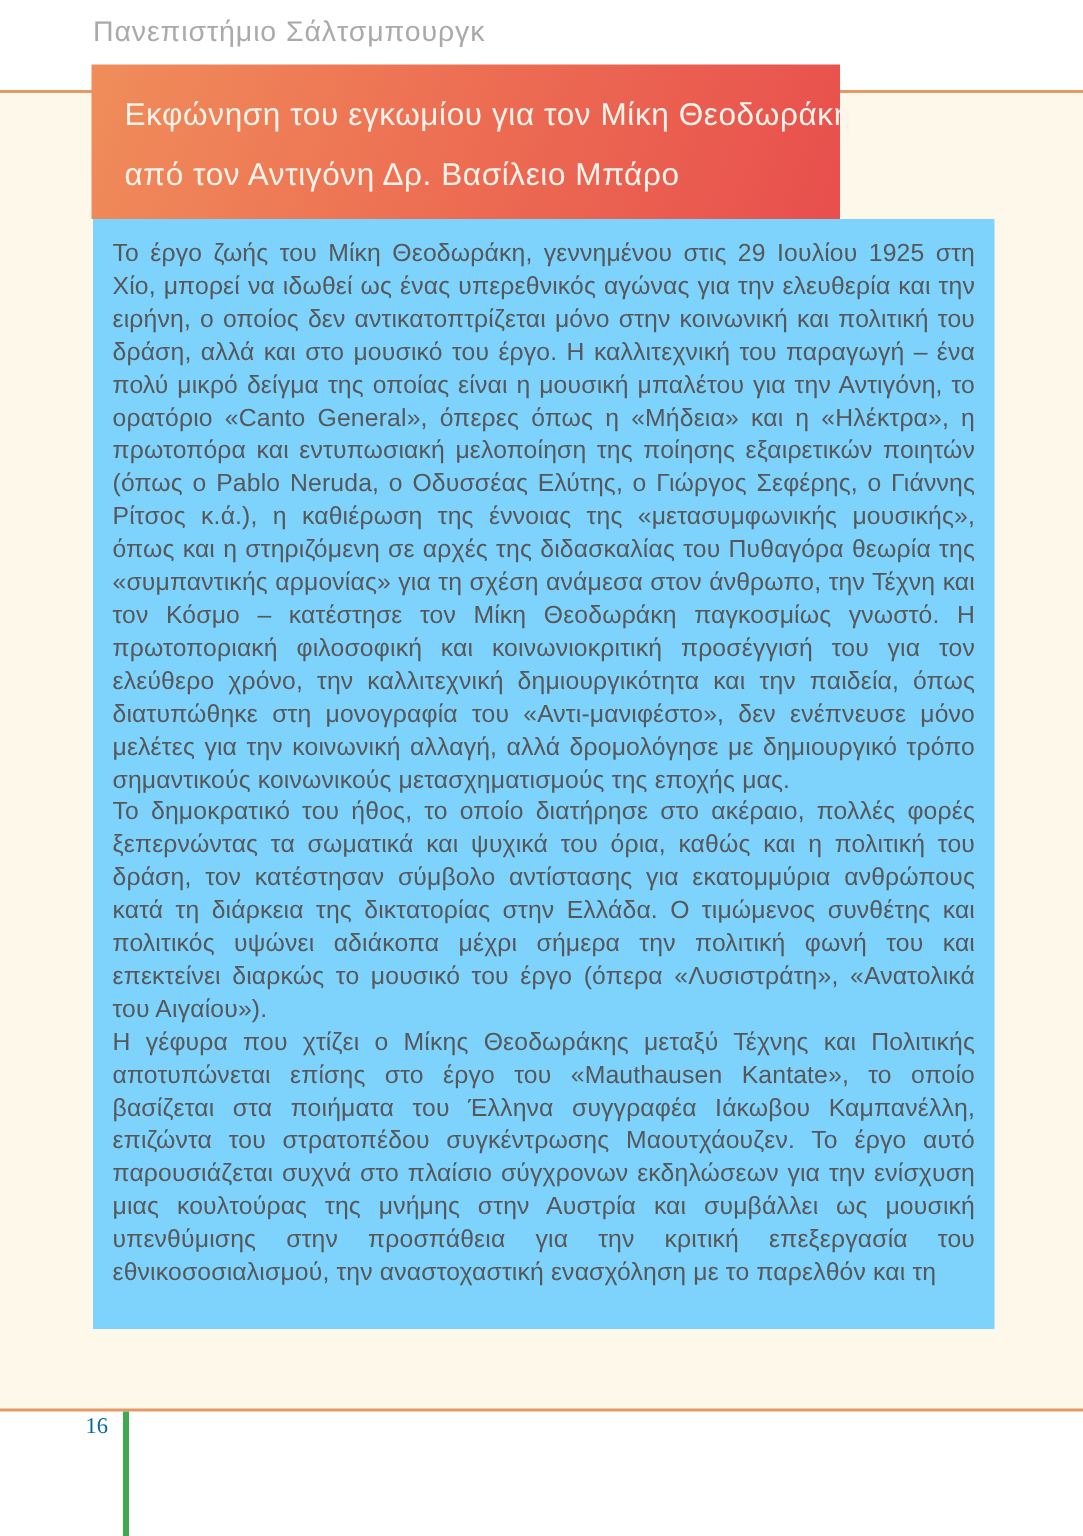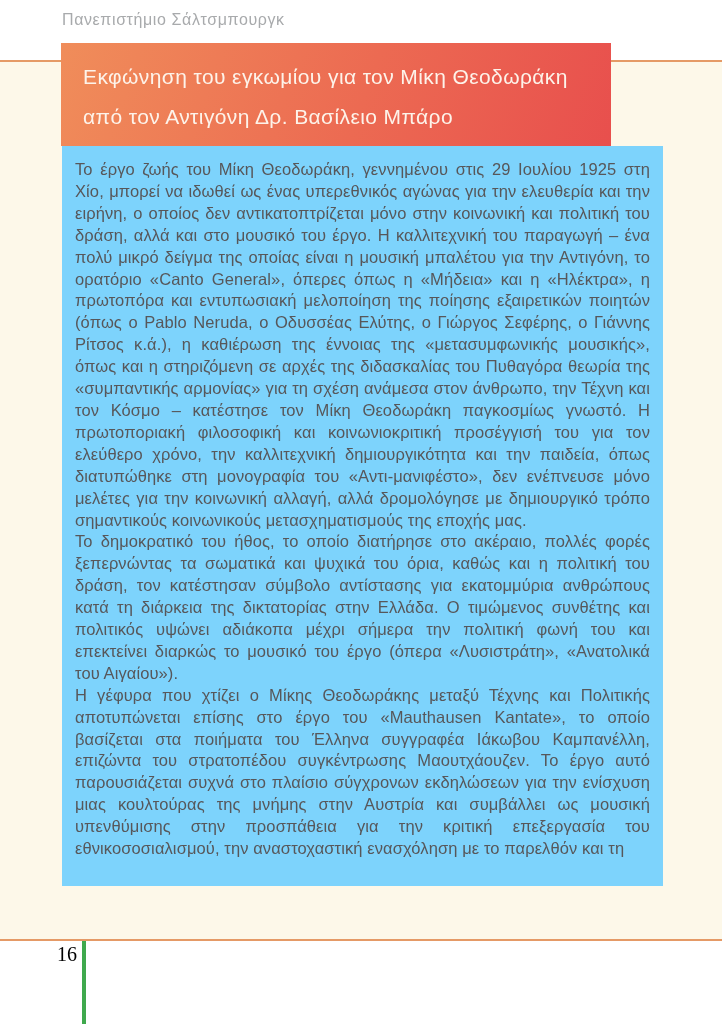--- a/index.html
+++ b/index.html
@@ -9,21 +9,21 @@
     width: 722px;
     height: 1024px;
     background: #ffffff;
     overflow: hidden;
     font-family: "Liberation Sans", "DejaVu Sans", sans-serif;
   }
   .institution {
     position: absolute;
     top: 11px;
     left: 62px;
-    font-size: 16px;
+    font-size: 19px;
     letter-spacing: 0.6px;
     color: #a8aaac;
   }
   .cream-panel {
     position: absolute;
     top: 62px;
     left: 0;
     width: 722px;
     height: 878px;
     background: #fdf8e9;
@@ -33,21 +33,21 @@
     top: 60px;
     left: 0;
     width: 722px;
     height: 2px;
     background: #e59a66;
   }
   .banner {
     position: absolute;
     top: 43px;
     left: 61px;
-    width: 550px;
+    width: 499px;
     height: 103px;
     background: linear-gradient(110deg, #f08d5a 0%, #ec6a52 55%, #e84f4d 100%);
     color: #fdf3ea;
     padding: 14px 32px 0 22px;
   }
   .banner-line {
     font-size: 21px;
     line-height: 40px;
     letter-spacing: 0.4px;
     white-space: nowrap;
@@ -74,22 +74,22 @@
     left: 0;
     width: 722px;
     height: 2px;
     background: #e59a66;
   }
   .page-number {
     position: absolute;
     top: 943px;
     left: 57px;
     font-family: "Liberation Serif", "DejaVu Serif", serif;
-    font-size: 20px;
-    color: #000000;
+    font-size: 15px;
+    color: #0369a1;
   }
   .green-bar {
     position: absolute;
     top: 941px;
     left: 82px;
     width: 4px;
     height: 83px;
     background: #3fa94d;
   }
 </style>

